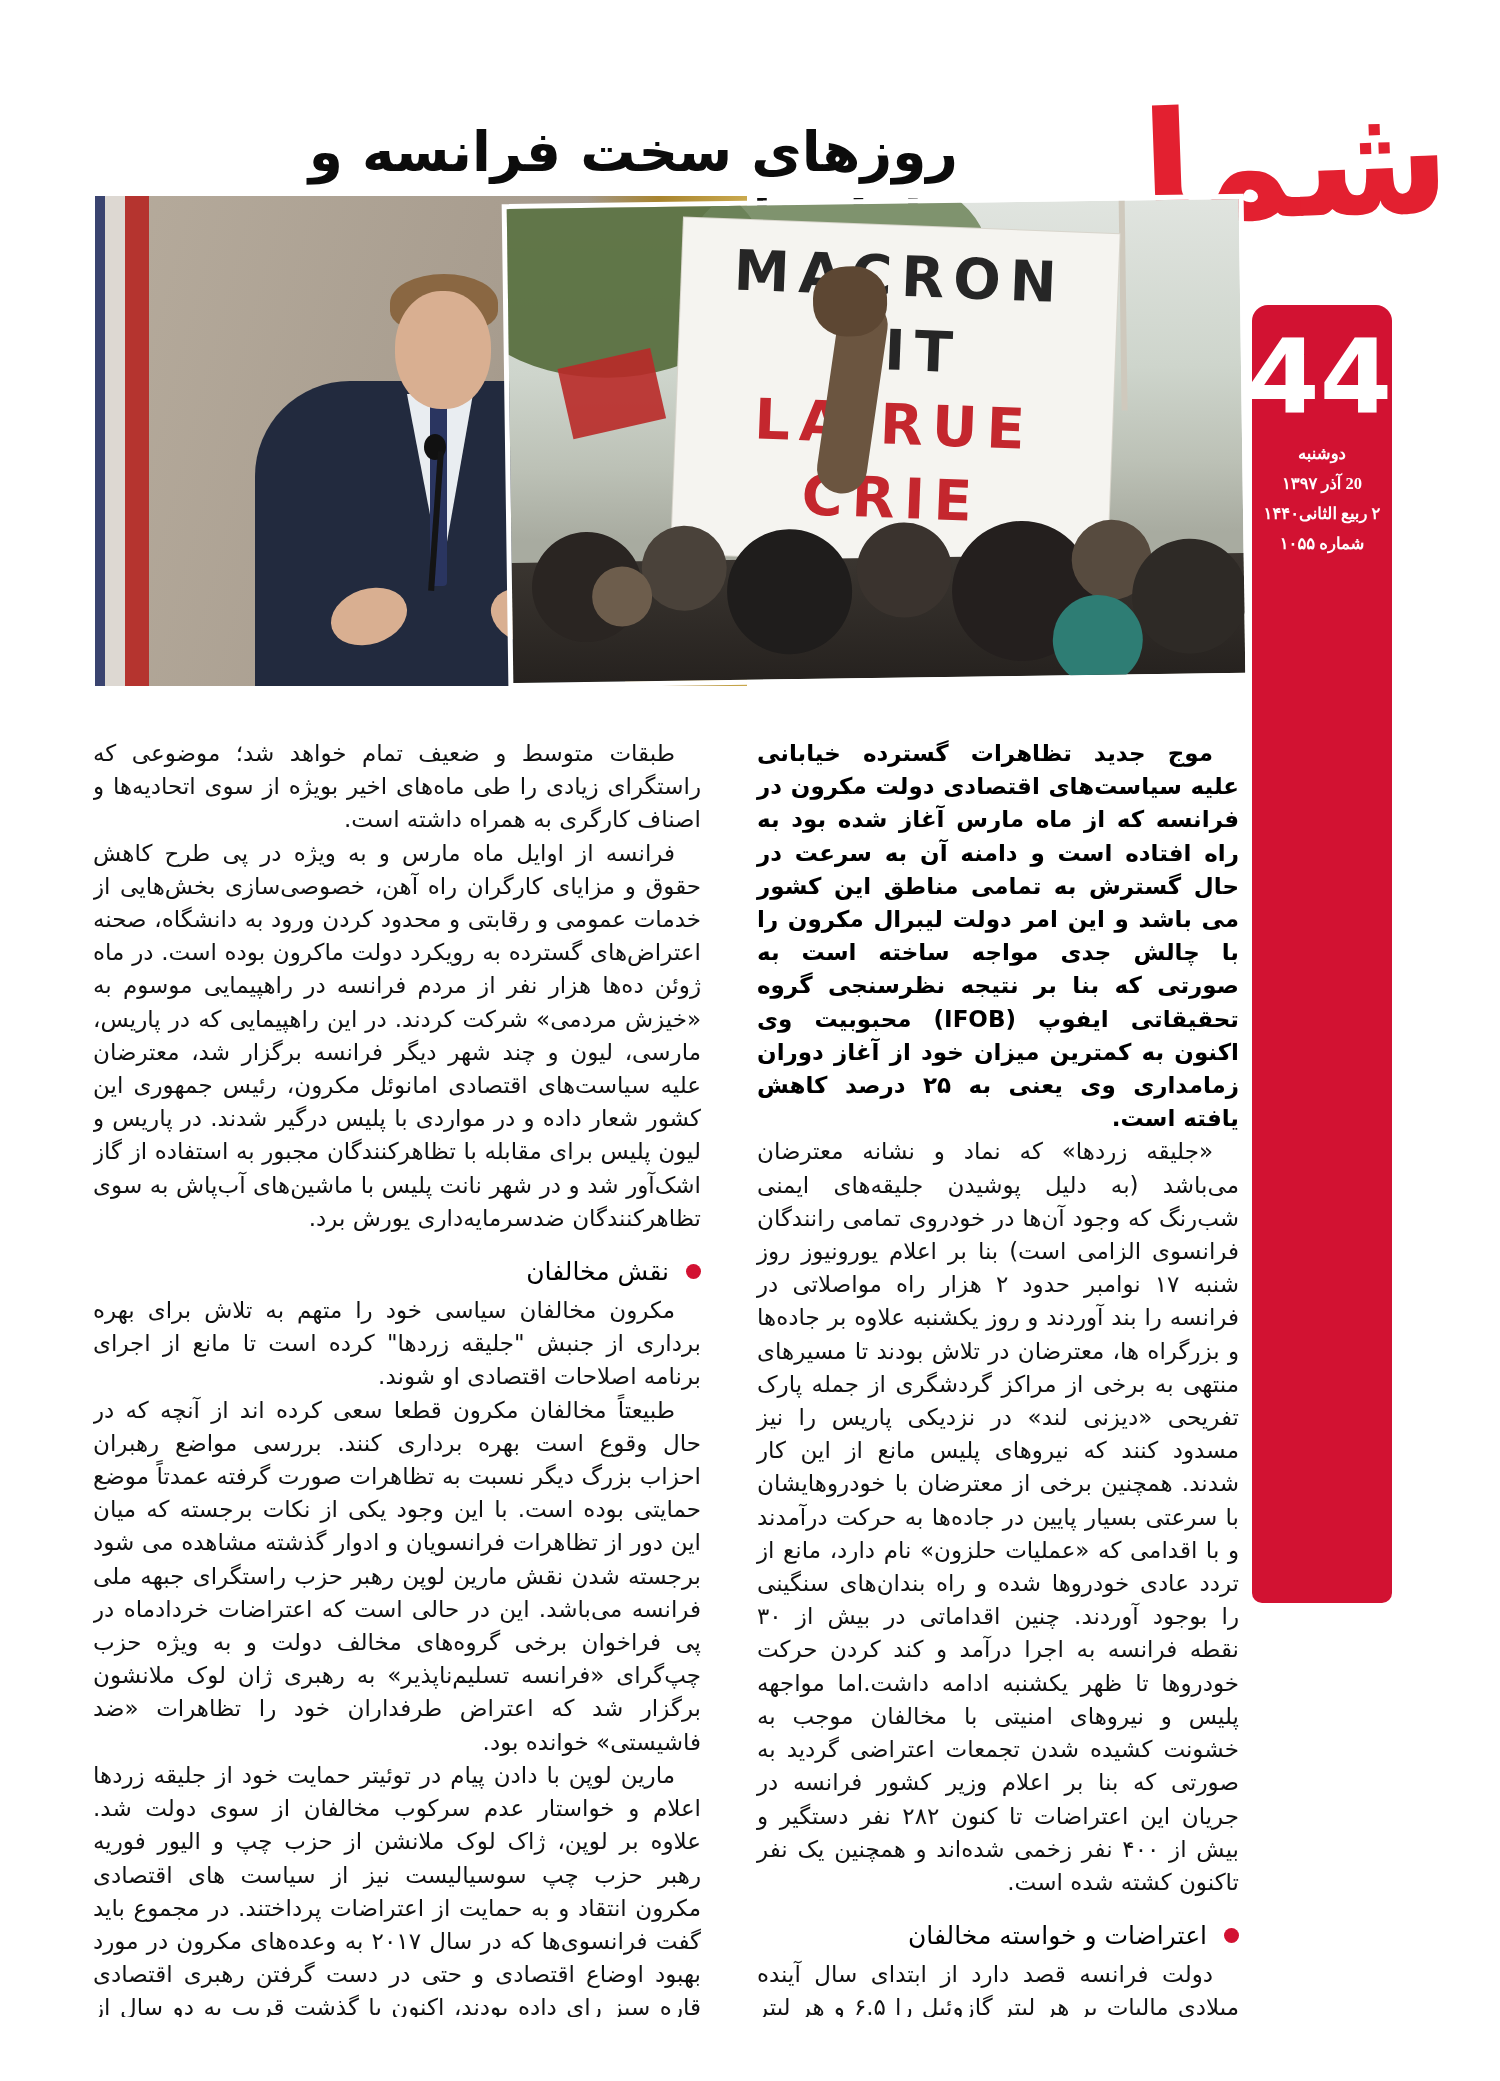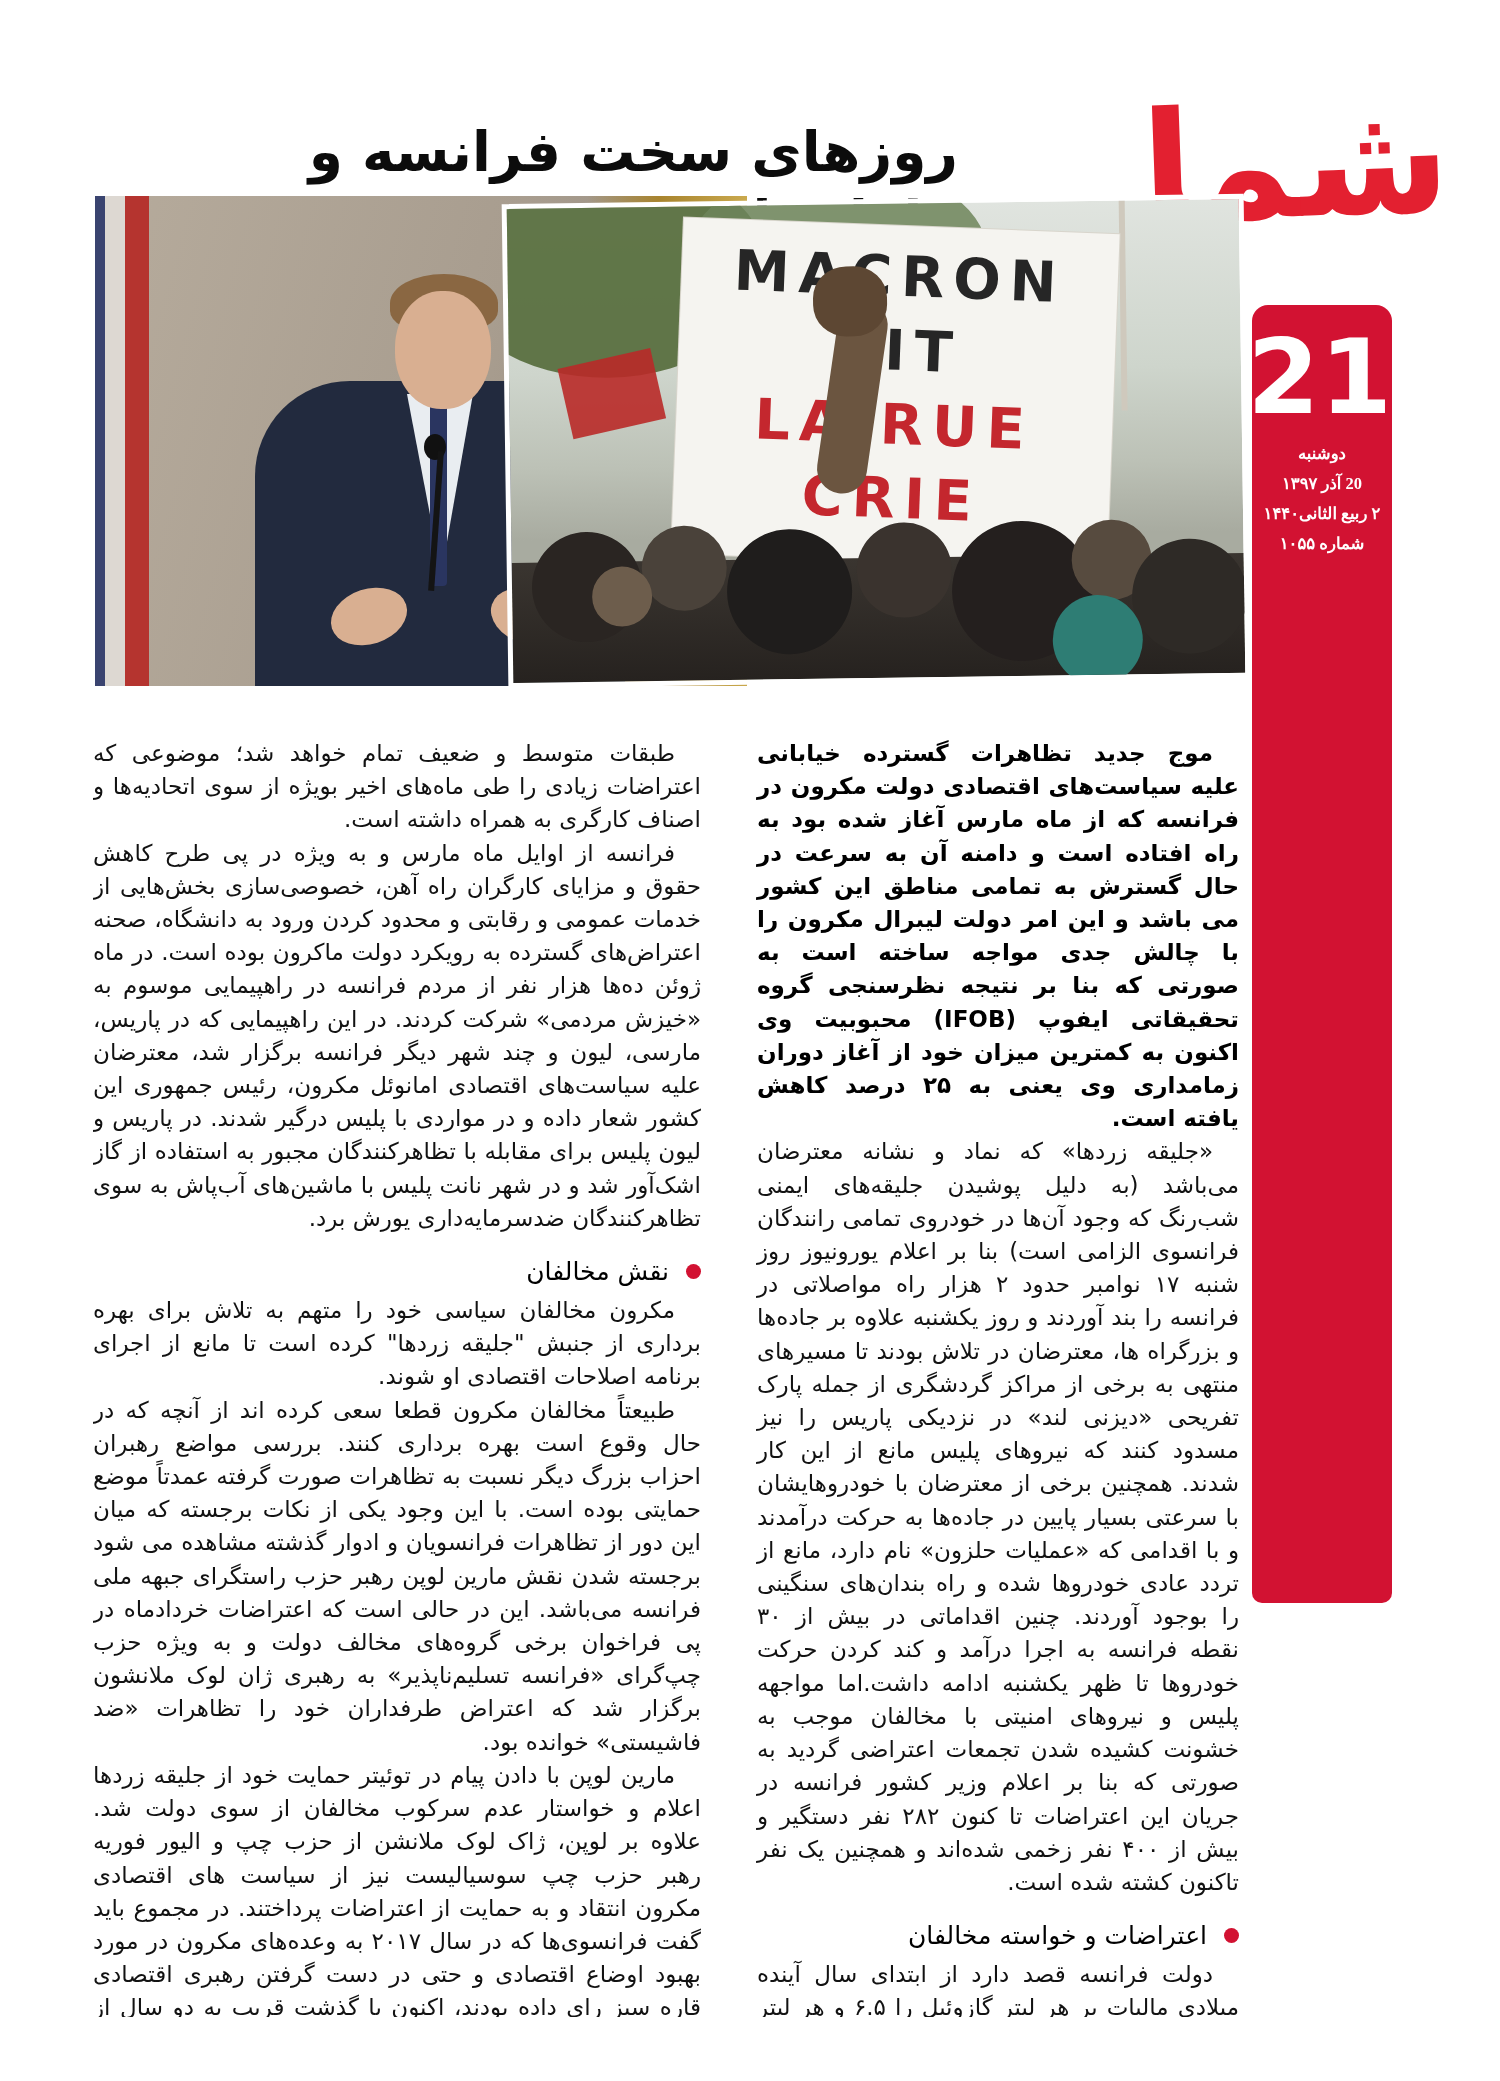--- a/index.html
+++ b/index.html
@@ -111,21 +111,21 @@
   .bullet{width:15px;height:15px;border-radius:50%;background:#d21232;flex:none;}
 </style>
 </head>
 <body>
 
 <div class="page">
 
   <div class="logo">شما</div>
 
   <div class="red-col">
-    <div class="page-num">21</div>
+    <div class="page-num">44</div>
     <div class="dates">
       <div>دوشنبه</div>
       <div>20 آذر ۱۳۹۷</div>
       <div>۲ ربیع الثانی۱۴۴۰</div>
       <div>شماره ۱۰۵۵</div>
     </div>
   </div>
 
   <h1 class="headline" style="margin:0;">روزهای سخت فرانسه و «امانوئل مکرون»</h1>
 
@@ -175,21 +175,21 @@
       <p>«جلیقه زردها» که نماد و نشانه معترضان می‌باشد (به دلیل پوشیدن جلیقه‌های ایمنی شب‌رنگ که وجود آن‌ها در خودروی تمامی رانندگان فرانسوی الزامی است) بنا بر اعلام یورونیوز روز شنبه ۱۷ نوامبر حدود ۲ هزار راه مواصلاتی در فرانسه را بند آوردند و روز یکشنبه علاوه بر جاده‌ها و بزرگراه ها، معترضان در تلاش بودند تا مسیرهای منتهی به برخی از مراکز گردشگری از جمله پارک تفریحی «دیزنی لند» در نزدیکی پاریس را نیز مسدود کنند که نیروهای پلیس مانع از این کار شدند. همچنین برخی از معترضان با خودروهایشان با سرعتی بسیار پایین در جاده‌ها به حرکت درآمدند و با اقدامی که «عملیات حلزون» نام دارد، مانع از تردد عادی خودروها شده و راه بندان‌های سنگینی را بوجود آوردند. چنین اقداماتی در بیش از ۳۰ نقطه فرانسه به اجرا درآمد و کند کردن حرکت خودروها تا ظهر یکشنبه ادامه داشت.اما مواجهه پلیس و نیروهای امنیتی با مخالفان موجب به خشونت کشیده شدن تجمعات اعتراضی گردید به صورتی که بنا بر اعلام وزیر کشور فرانسه در جریان این اعتراضات تا کنون ۲۸۲ نفر دستگیر و بیش از ۴۰۰ نفر زخمی شده‌اند و همچنین یک نفر تاکنون کشته شده است.</p>
       <h3 class="subhead">
         <span class="bullet"></span>
         <span>اعتراضات و خواسته مخالفان</span>
       </h3>
       <p>دولت فرانسه قصد دارد از ابتدای سال آینده میلادی مالیات بر هر لیتر گازوئیل را ۶.۵ و هر لیتر بنزین ۲.۹ سنت افزایش دهد و جلیقه زردها که عمدتا مردمان طبقه متوسط فرانسه هستند، از پیامدهای این تصمیمات بر زندگی و قدرت خرید خود نگرانند. در طول یک سال اخیر قیمت بنزین در فرانسه ۱۵ درصد و قیمت گازوئیل ۲۳ درصد افزایش یافته است. بالا بردن قیمت سوخت به میزان متوسط ۱.۵۱ یورو در هر لیتر، بالاترین قیمت از سال ۲۰۰۰ محسوب می شود.</p>
 
     </div>
 
     <div class="col-l">
-      <p>طبقات متوسط و ضعیف تمام خواهد شد؛ موضوعی که اعتراضات زیادی را طی ماه‌های اخیر بویژه از سوی اتحادیه‌ها و اصناف کارگری به همراه داشته است.</p>
+      <p>طبقات متوسط و ضعیف تمام خواهد شد؛ موضوعی که راستگرای زیادی را طی ماه‌های اخیر بویژه از سوی اتحادیه‌ها و اصناف کارگری به همراه داشته است.</p>
       <p>فرانسه از اوایل ماه مارس و به ویژه در پی طرح کاهش حقوق و مزایای کارگران راه آهن، خصوصی‌سازی بخش‌هایی از خدمات عمومی و رقابتی و محدود کردن ورود به دانشگاه، صحنه اعتراض‌های گسترده به رویکرد دولت ماکرون بوده است. در ماه ژوئن ده‌ها هزار نفر از مردم فرانسه در راهپیمایی موسوم به «خیزش مردمی» شرکت کردند. در این راهپیمایی که در پاریس، مارسی، لیون و چند شهر دیگر فرانسه برگزار شد، معترضان علیه سیاست‌های اقتصادی امانوئل مکرون، رئیس جمهوری این کشور شعار داده و در مواردی با پلیس درگیر شدند. در پاریس و لیون پلیس برای مقابله با تظاهرکنندگان مجبور به استفاده از گاز اشک‌آور شد و در شهر نانت پلیس با ماشین‌های آب‌پاش به سوی تظاهرکنندگان ضدسرمایه‌داری یورش برد.</p>
       <h3 class="subhead">
         <span class="bullet"></span>
         <span>نقش مخالفان</span>
       </h3>
       <p>مکرون مخالفان سیاسی خود را متهم به تلاش برای بهره برداری از جنبش "جلیقه زردها" کرده است تا مانع از اجرای برنامه اصلاحات اقتصادی او شوند.</p>
       <p>طبیعتاً مخالفان مکرون قطعا سعی کرده اند از آنچه که در حال وقوع است بهره برداری کنند. بررسی مواضع رهبران احزاب بزرگ دیگر نسبت به تظاهرات صورت گرفته عمدتاً موضع حمایتی بوده است. با این وجود یکی از نکات برجسته که میان این دور از تظاهرات فرانسویان و ادوار گذشته مشاهده می شود برجسته شدن نقش مارین لوپن رهبر حزب راستگرای جبهه ملی فرانسه می‌باشد. این در حالی است که اعتراضات خردادماه در پی فراخوان برخی گروه‌های مخالف دولت و به ویژه حزب چپ‌گرای «فرانسه تسلیم‌ناپذیر» به رهبری ژان لوک ملانشون برگزار شد که اعتراض طرفداران خود را تظاهرات «ضد فاشیستی» خوانده بود.</p>
       <p>مارین لوپن با دادن پیام در توئیتر حمایت خود از جلیقه زردها اعلام و خواستار عدم سرکوب مخالفان از سوی دولت شد. علاوه بر لوپن، ژاک لوک ملانشن از حزب چپ و الیور فوریه رهبر حزب چپ سوسیالیست نیز از سیاست های اقتصادی مکرون انتقاد و به حمایت از اعتراضات پرداختند. در مجموع باید گفت فرانسوی‌ها که در سال ۲۰۱۷ به وعده‌های مکرون در مورد بهبود اوضاع اقتصادی و حتی در دست گرفتن رهبری اقتصادی قاره سبز رای داده بودند، اکنون با گذشت قریب به دو سال از دوران ریاست وی بر کاخ الیزه دولت را در اجرای این وعده‌های ناکام و سیاست های اصلاحی رئیس جمهور را عامل بدتر شدن وضعیت اقتصادی خود می‌پندارند لذا در این شرایط باید منتظر ماند و دید آیا مکرون با محبوبیتی ۲۵ درصدی قادر خواهد بود که از بحران‌های موجود عبور کند؟</p>
     </div>
 

